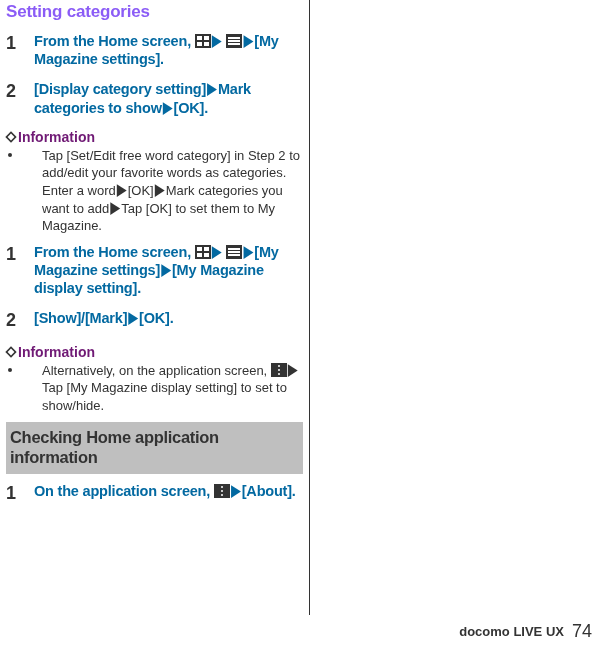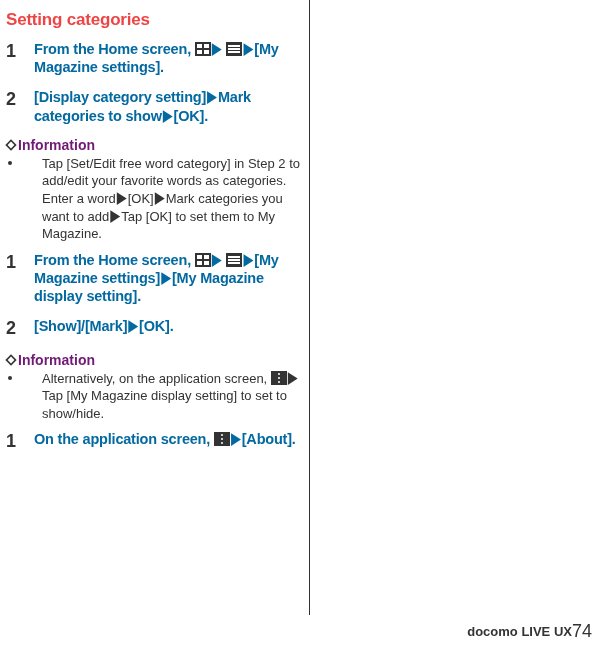--- a/index.html
+++ b/index.html
@@ -16,22 +16,22 @@
     left: 6px;
     top: 0;
     width: 304px;
     border-right: 1.5px solid #333;
     padding-right: 6px;
     height: 615px;
   }
   .section-title {
     font-size: 17px;
     font-weight: bold;
-    color: #ef4444;
-    margin: 10px 0 10px 0;
+    color: #8b5cf6;
+    margin: 2px 0 10px 0;
     letter-spacing: -0.2px;
   }
   .step-row {
     display: flex;
     margin-bottom: 12px;
     line-height: 1.25;
   }
   .step-num {
     font-size: 18px;
     font-weight: bold;
@@ -158,21 +158,21 @@
   }
   .footer {
     position:absolute;
     right: 16px;
     bottom: 6px;
     font-size: 13px;
     font-weight: bold;
     color:#333;
     display:flex;
     align-items:center;
-    gap:0;
+    gap:8px;
   }
   .page-num {
     font-size: 18px;
     font-weight: normal;
   }
   .lead-bracket { font-weight: bold; }
 </style>
 </head>
 <body>
 
@@ -226,20 +226,21 @@
   <div class="info-head">
     <span class="diamond"></span><span>Information</span>
   </div>
   <div class="bullet-row">
     <div class="bullet-dot"></div>
     <div class="bullet-body">
       <span>Alternatively, on the application screen, </span><span class="icon-dots"></span><span class="arrow">▶</span><span>Tap [My Magazine display setting] to set to show/hide.</span>
     </div>
   </div>
 
+  <div class="block-head">Checking Home application information</div>
 
   <div class="step-row">
     <div class="step-num">1</div>
     <div class="step-body">
       <span>On the application screen, </span>
       <span class="icon-dots"></span><span class="arrow">▶</span><span>[About].</span>
     </div>
   </div>
 
 </div>

